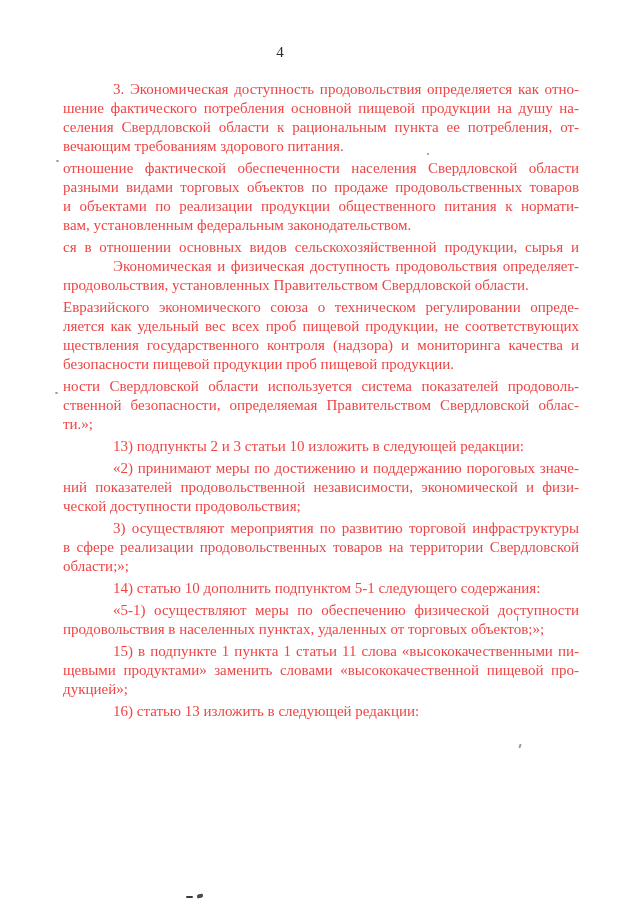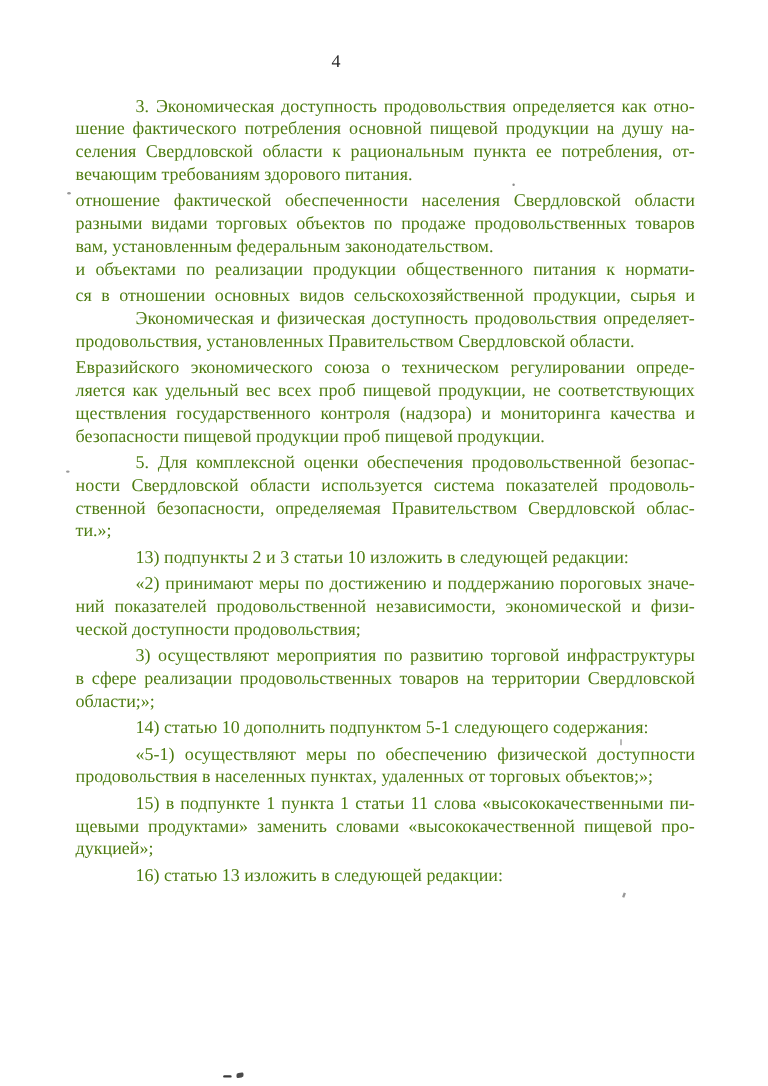--- a/index.html
+++ b/index.html
@@ -32,21 +32,21 @@
     width: 516px;
   }
   .paragraph {
     margin: 0 0 3px 0;
   }
   .line {
     font-size: 15px;
     line-height: 19px;
     text-align: left;
     white-space: normal;
-    color: #4d7c0f;
+    color: #ef4444;
   }
   .line.just {
     text-align: justify;
     text-align-last: justify;
     text-justify: inter-word;
   }
   .line.first {
     text-indent: 50px;
   }
   
@@ -95,36 +95,35 @@
   <div class="doc-body" id="doc-body">
       <div class="paragraph">
         <div class="line first just">3. Экономическая доступность продовольствия определяется как отно-</div>
         <div class="line just">шение фактического потребления основной пищевой продукции на душу на-</div>
         <div class="line just">селения Свердловской области к рациональным пункта ее потребления, от-</div>
         <div class="line">вечающим требованиям здорового питания.</div>
       </div>
       <div class="paragraph">
         <div class="line just">отношение фактической обеспеченности населения Свердловской области</div>
         <div class="line just">разными видами торговых объектов по продаже продовольственных товаров</div>
+        <div class="line just">и объектами по реализации продукции общественного питания к нормати-</div>
         <div class="line">вам, установленным федеральным законодательством.</div>
-        <div class="line just">и объектами по реализации продукции общественного питания к нормати-</div>
       </div>
       <div class="paragraph">
         <div class="line just">ся в отношении основных видов сельскохозяйственной продукции, сырья и</div>
         <div class="line first just">Экономическая и физическая доступность продовольствия определяет-</div>
         <div class="line">продовольствия, установленных Правительством Свердловской области.</div>
       </div>
       <div class="paragraph">
         <div class="line just">Евразийского экономического союза о техническом регулировании опреде-</div>
         <div class="line just">ляется как удельный вес всех проб пищевой продукции, не соответствующих</div>
         <div class="line just">ществления государственного контроля (надзора) и мониторинга качества и</div>
         <div class="line">безопасности пищевой продукции проб пищевой продукции.</div>
       </div>
       <div class="paragraph">
-        <div class="line first just">5. Для комплексной оценки обеспечения продовольственной безопас-</div>
         <div class="line just">ности Свердловской области используется система показателей продоволь-</div>
         <div class="line just">ственной безопасности, определяемая Правительством Свердловской облас-</div>
         <div class="line">ти.»;</div>
       </div>
       <div class="paragraph">
         <div class="line first">13) подпункты 2 и 3 статьи 10 изложить в следующей редакции:</div>
       </div>
       <div class="paragraph">
         <div class="line first just">«2) принимают меры по достижению и поддержанию пороговых значе-</div>
         <div class="line just">ний показателей продовольственной независимости, экономической и физи-</div>

